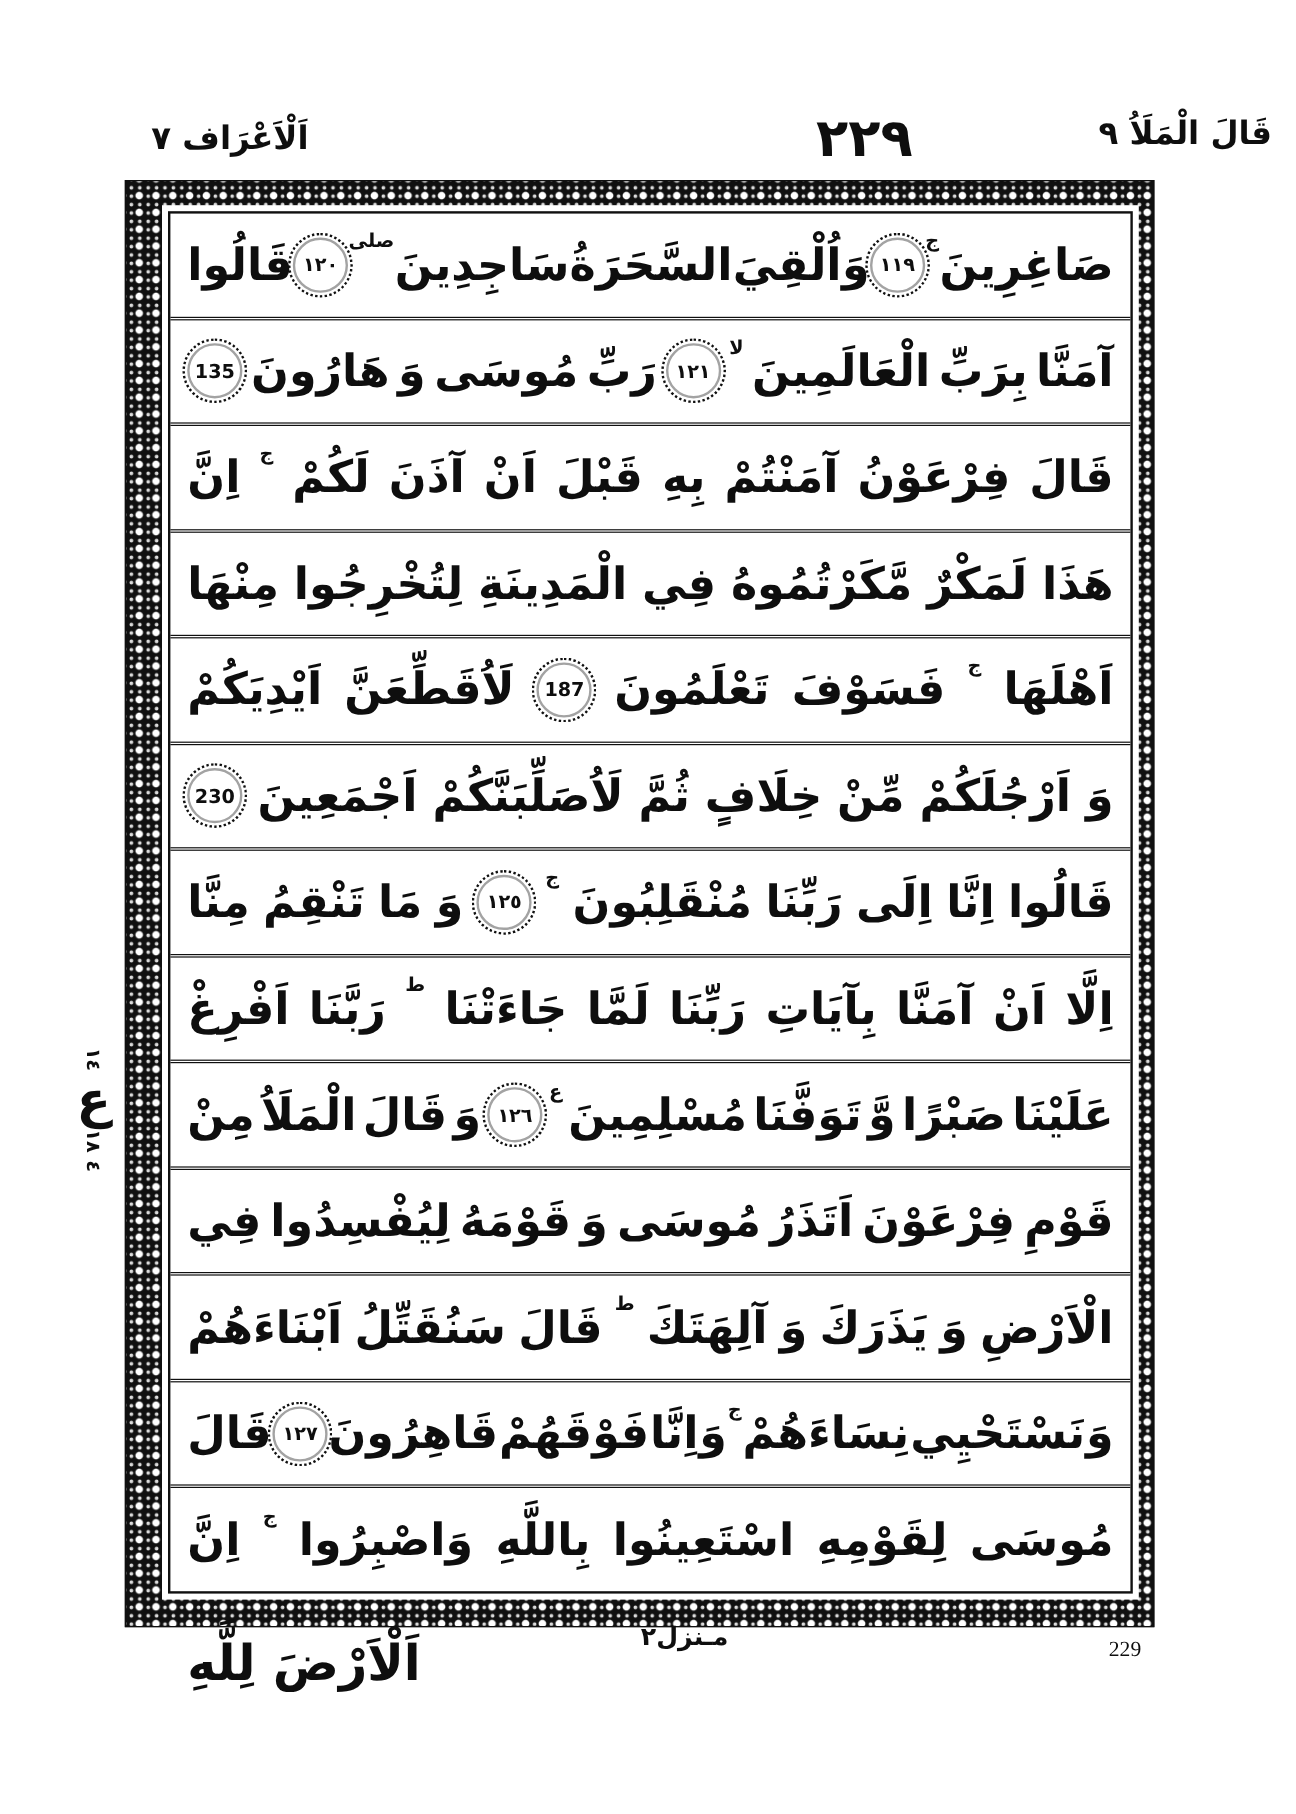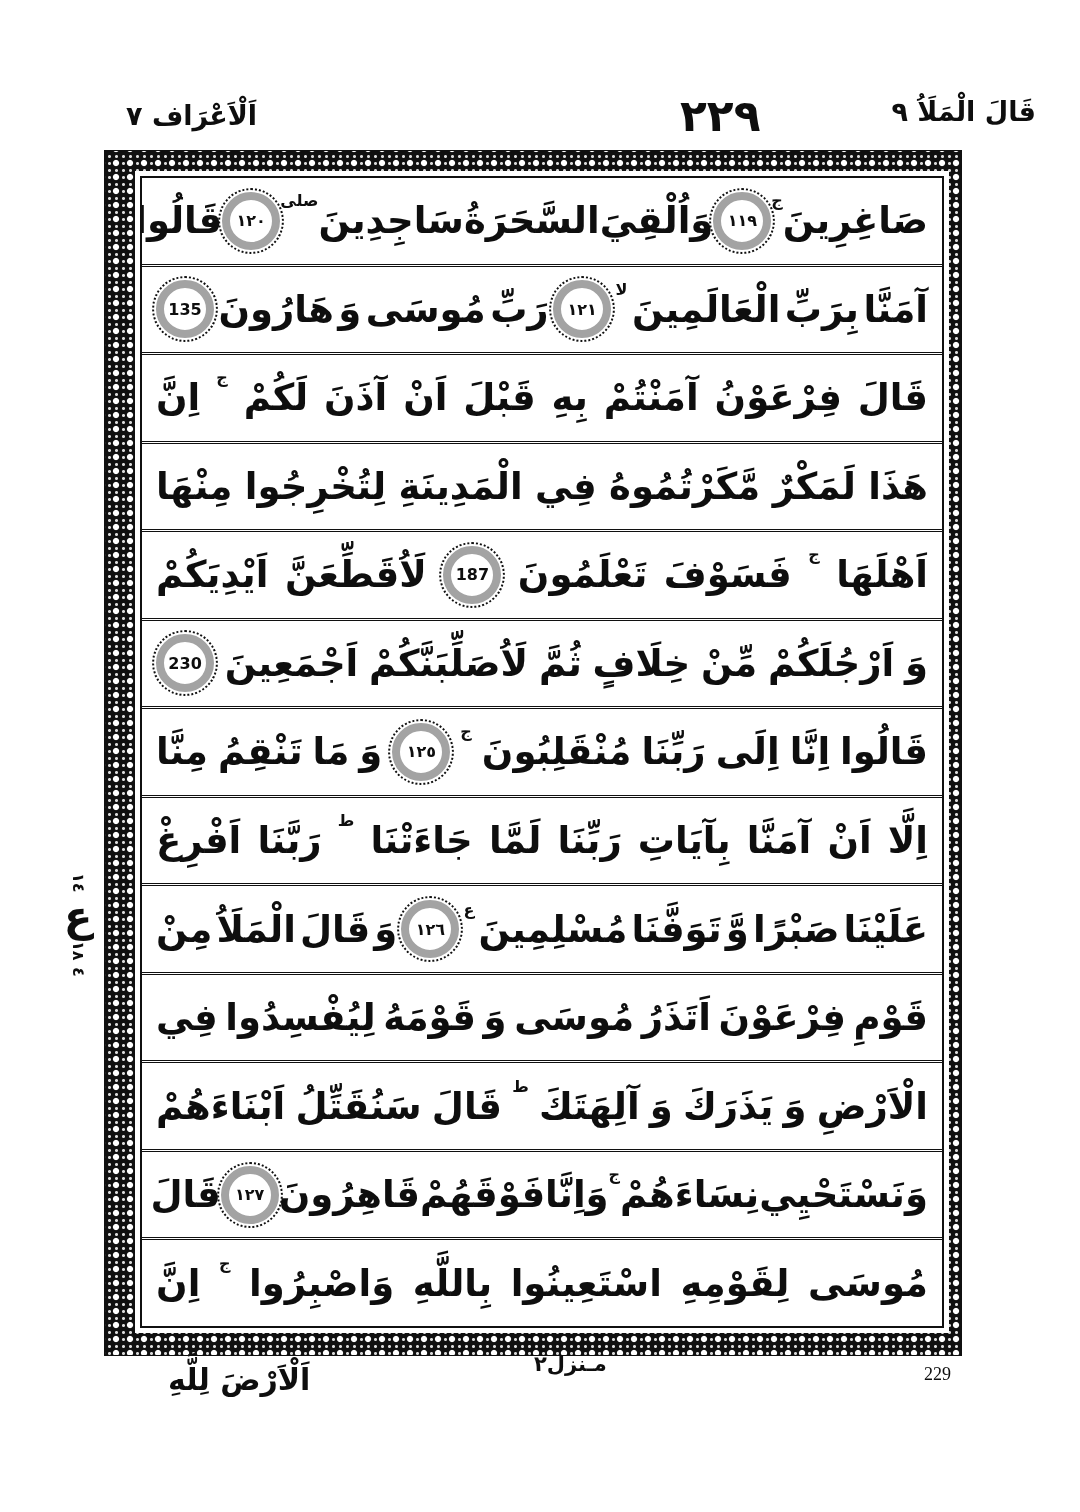--- a/index.html
+++ b/index.html
@@ -3,21 +3,21 @@
 <meta charset="utf-8">
 <style>
   html,body{margin:0;padding:0;}
   .page{
     position:relative; width:1080px; height:1512px;
     background:#ffffff; overflow:hidden;
     font-family:"DejaVu Sans",sans-serif; color:#0e0e0e;
   }
   
   .hdr{position:absolute; font-weight:700; white-space:nowrap; direction:rtl;text-align:center;}
-  .hdr-right{top:96px; right:44px; font-size:27px;}
+  .hdr-right{top:96px; right:20px; font-size:27px;}
   .hdr-center{top:90px; left:654px; font-size:44px; letter-spacing:2px;margin-left:26px;}
   .hdr-left{top:100px; left:126px; font-size:27px;}
   
   .frame{
     position:absolute; left:104px; top:150px; width:858px; height:1206px;
     box-sizing:border-box; background:#101010;
     padding:20px 12px 22px 30px;
     border:1px solid #101010;
     background-image:
       radial-gradient(#ffffff 2.6px, transparent 3.6px),
@@ -38,35 +38,35 @@
     border-bottom:3px double #101010; overflow:hidden;
   }
   .row:last-child{border-bottom:none;}
   .word{font-size:37px; font-weight:700; line-height:1; white-space:nowrap;}
   .pause{
     font-size:16px; font-weight:700; position:relative; top:-20px;
     white-space:nowrap;
   }
   .ayah{
     flex:0 0 auto; display:flex; align-items:center; justify-content:center;
-    width:42px; height:42px; border:8px solid #a3a3a3; border-radius:50%;
+    width:42px; height:42px; border:2px solid #a3a3a3; border-radius:50%;
     outline:2.5px dotted #101010; outline-offset:2px;
     font-size:16px; font-weight:700; direction:rtl;
   }
   
   .ruku{
     position:absolute; left:48px; top:872px; width:60px;
     display:flex; flex-direction:column; align-items:center;
     font-weight:700; direction:rtl;
   }
   .ruku .num{font-size:16px; transform:rotate(90deg); line-height:1.35;}
   .ruku .ain{font-size:42px; line-height:1; margin:2px 0;}
   
   .ftr{position:absolute; font-weight:700; white-space:nowrap; direction:rtl;}
-  .ftr-catchword{left:168px; top:1362px; font-size:30px;}
+  .ftr-catchword{left:156px; top:1362px; font-size:41px;}
   .ftr-manzil{left:534px; top:1352px; font-size:21px;}
   .ftr-pagenum{
     left:924px; top:1364px; font-size:18px; font-weight:400;
     font-family:"Liberation Serif",serif; direction:ltr;
   }
 </style>
 </head>
 <body>
 
 <div class="page">

